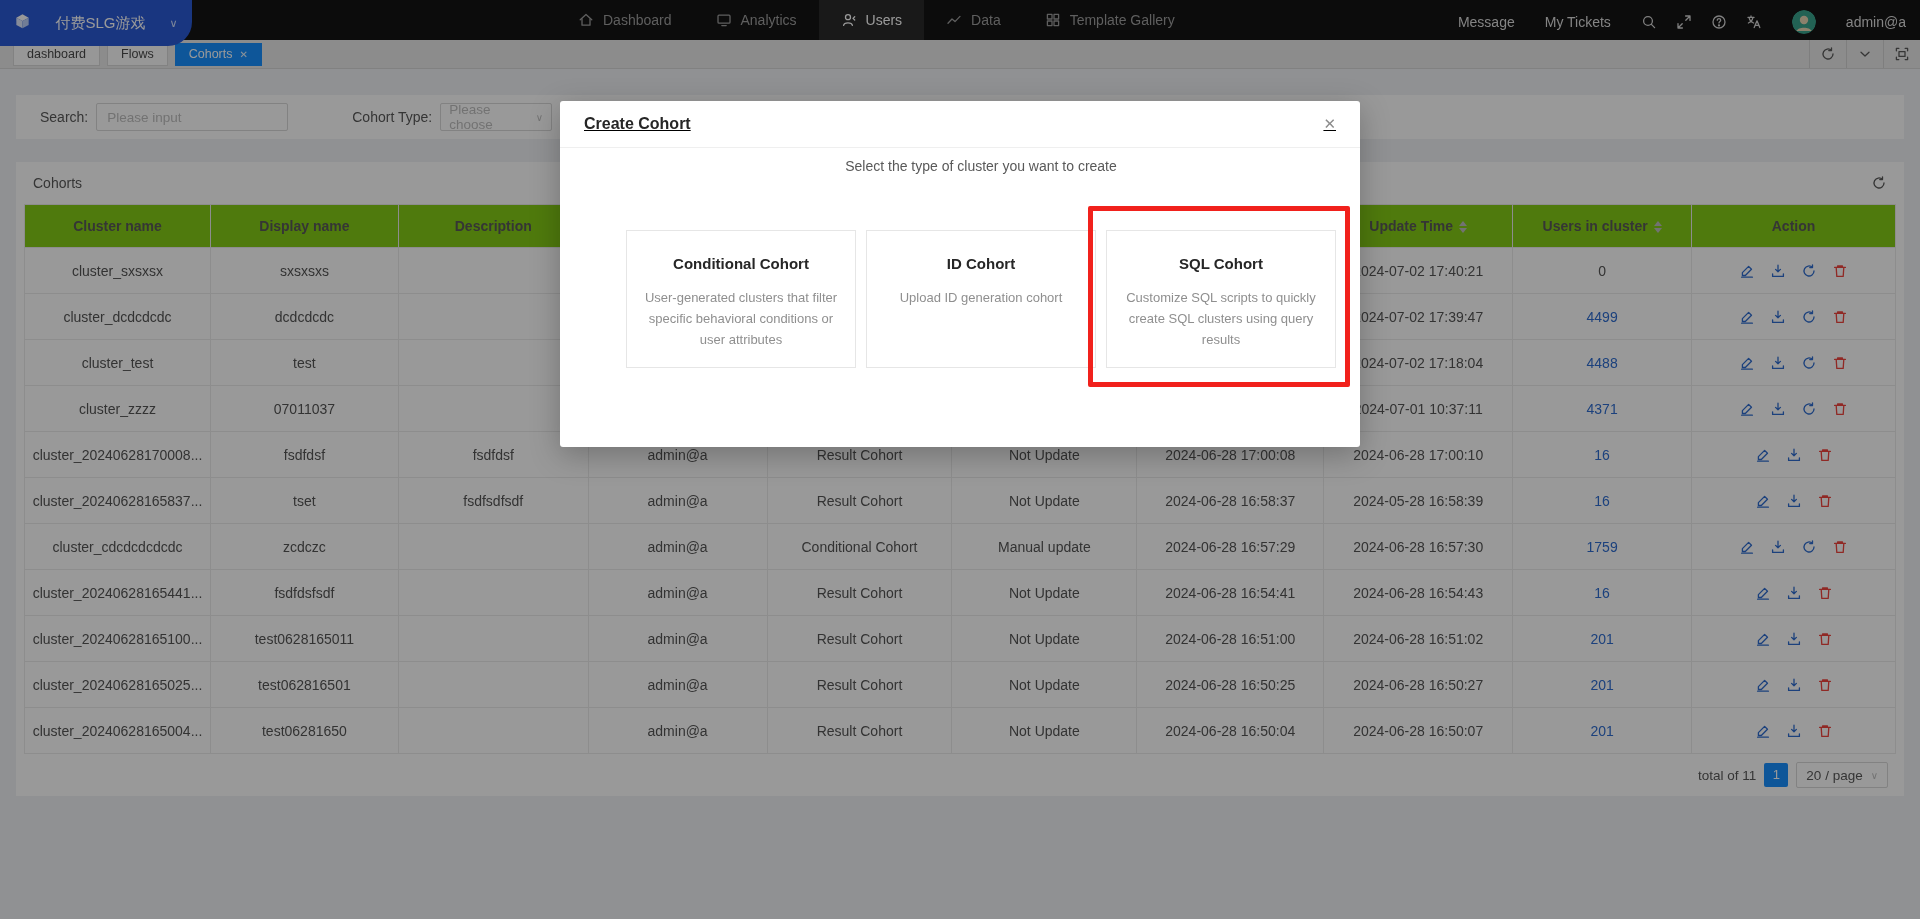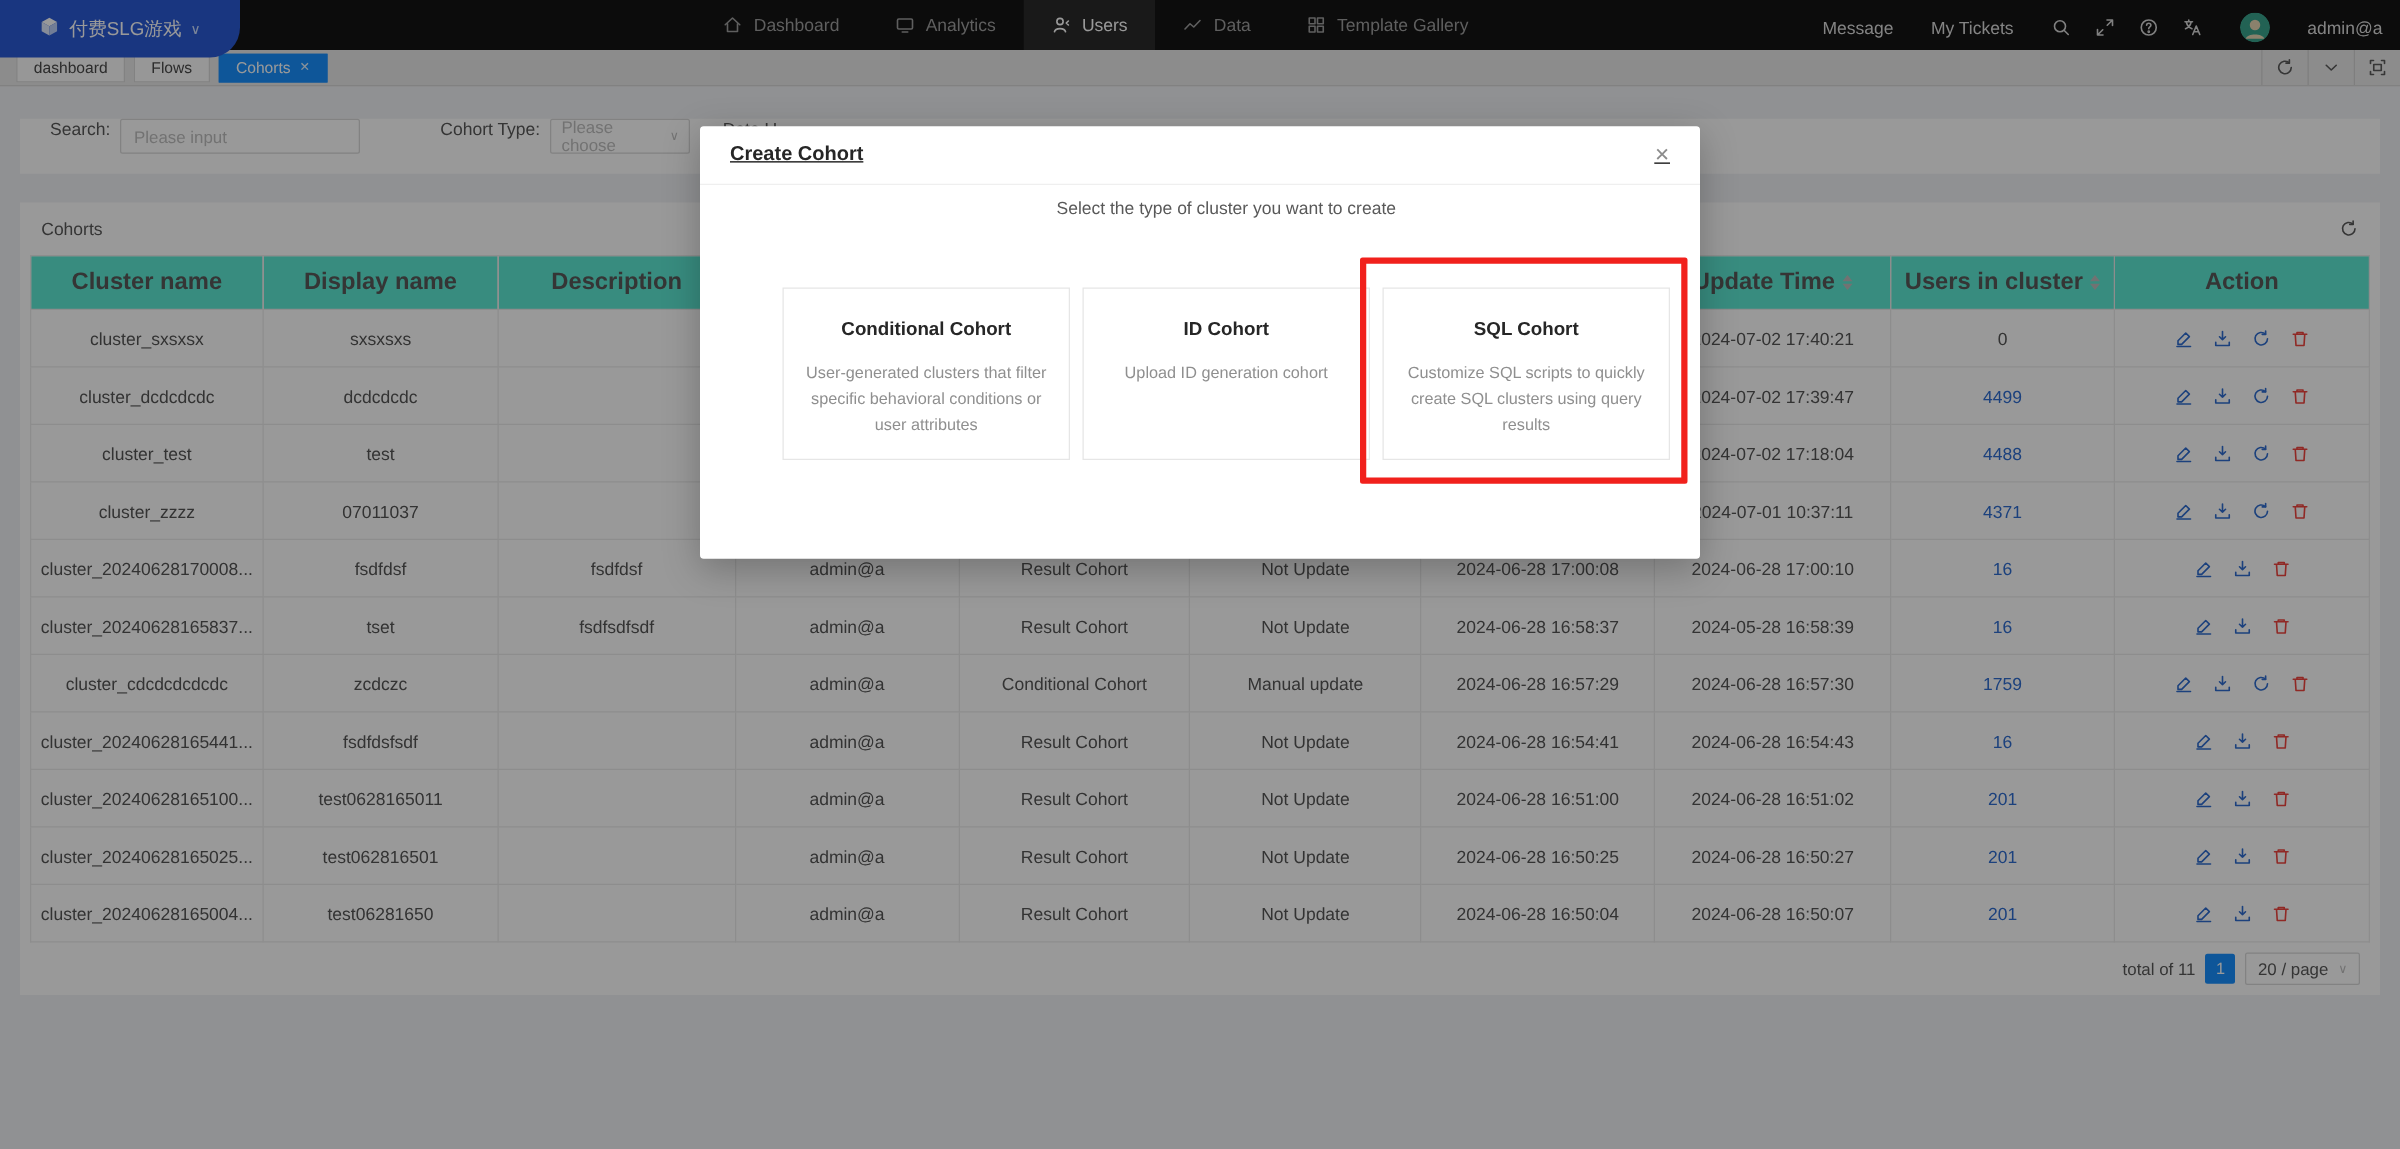--- a/index.html
+++ b/index.html
@@ -4,21 +4,21 @@
 <style>
   * { margin:0; padding:0; box-sizing:border-box; }
   html,body { background:#444; }
   body { font-family:"Liberation Sans", sans-serif; }
   .page { position:relative; width:1920px; height:919px; background:#f0f2f5; overflow:hidden; }
 
   
   .topnav { position:relative; height:40px; background:#141414; z-index:3; }
   .logo { position:absolute; left:0; top:0; width:192px; height:46px; background:#2a5ad6;
           border-radius:0 0 24px 0; display:flex; align-items:center; justify-content:center;
-          gap:7px; color:#fff; font-size:15px; z-index:4; cursor:pointer; }
+          gap:24px; color:#fff; font-size:15px; z-index:4; cursor:pointer; }
   .logo .caret { font-size:11px; color:#cfe0ff; }
   .main-nav { position:absolute; left:556px; top:0; height:40px; display:flex; }
   .nav-item { display:flex; align-items:center; gap:9px; padding:0 22px; color:#9e9e9e;
               font-size:14px; cursor:pointer; }
   .nav-item.active { background:#2b2b2b; color:#fff; }
   .nav-item svg { display:block; }
   .nav-right { position:absolute; right:0; top:0; height:44px; display:flex; align-items:center;
                gap:30px; padding:0 14px; color:#dcdcdc; font-size:14px; }
   .nav-right .txt { cursor:pointer; }
   .nav-right .ic { display:flex; align-items:center; cursor:pointer; color:#d5d5d5; }
@@ -30,40 +30,40 @@
   .tab { height:23px; display:flex; align-items:center; padding:0 13px; background:#fcfcfc;
          border:1px solid #d9d9d9; font-size:12.5px; color:#4a4a4a; cursor:pointer; white-space:nowrap; }
   .tab.active { background:#1890ff; border-color:#1890ff; color:#fff; }
   .tab .close { margin-left:7px; font-size:10px; opacity:.9; }
   .tab-tools { position:absolute; right:0; top:0; height:100%; display:flex; align-items:center; }
   .tool { width:37px; height:100%; display:flex; align-items:center; justify-content:center;
           color:#5a5a5a; border-left:1px solid #d2d2d2; cursor:pointer; }
 
   
   .content { height:850px; padding:26px 16px 0; }
-  .filter-card { background:#fff; height:44px; display:flex; padding:0 24px;
+  .filter-card { background:#fff; height:44px; display:flex; align-items:center; padding:0 24px;
                  font-size:14px; color:#595959; }
   .filter-card label { margin-right:8px; white-space:nowrap; }
   .f-input { width:192px; height:28px; border:1px solid #d9d9d9; border-radius:2px; padding:0 10px;
              font-size:13.5px; color:#333; background:#fff; font-family:inherit; }
   .f-input::placeholder { color:#bfbfbf; }
   .f-select { width:112px; height:28px; border:1px solid #d9d9d9; border-radius:2px; padding:0 8px;
               display:flex; align-items:center; justify-content:space-between; color:#bfbfbf;
               font-size:13.5px; background:#fff; cursor:pointer; }
   .f-select .caret { color:#bfbfbf; font-size:10px; }
   .gap1 { width:64px; } .gap2 { width:26px; }
 
   .panel { background:#fff; margin-top:23px; }
   .panel-head { height:42px; display:flex; align-items:center; justify-content:space-between;
                 padding:0 17px; color:#595959; font-size:14px; }
   .panel-head .sync { color:#595959; cursor:pointer; display:flex; }
 
   table { margin:0 8px; border-collapse:collapse; table-layout:fixed; }
   th, td { border:1px solid #ececec; text-align:center; overflow:hidden; white-space:nowrap; }
-  th { height:43px; background:#5eead4; font-size:19px; color:#595959; font-weight:bold; }
+  th { height:43px; background:#84cc16; font-size:14px; color:#595959; font-weight:bold; }
   td { height:46px; font-size:14px; color:#555; }
   .sort { display:inline-flex; flex-direction:column; margin-left:6px; vertical-align:middle; gap:2px; }
   .sort i { display:block; width:0; height:0; border-left:4px solid transparent; border-right:4px solid transparent; }
   .sort .up { border-bottom:5px solid #bfbfbf; }
   .sort .dn { border-top:5px solid #bfbfbf; }
   .lnk { color:#2f6dd0; cursor:pointer; }
   .acts { display:flex; align-items:center; justify-content:center; gap:15px; }
   .aic { display:flex; cursor:pointer; color:#2f6dd0; }
   .aic.red { color:#f0453f; }
 

